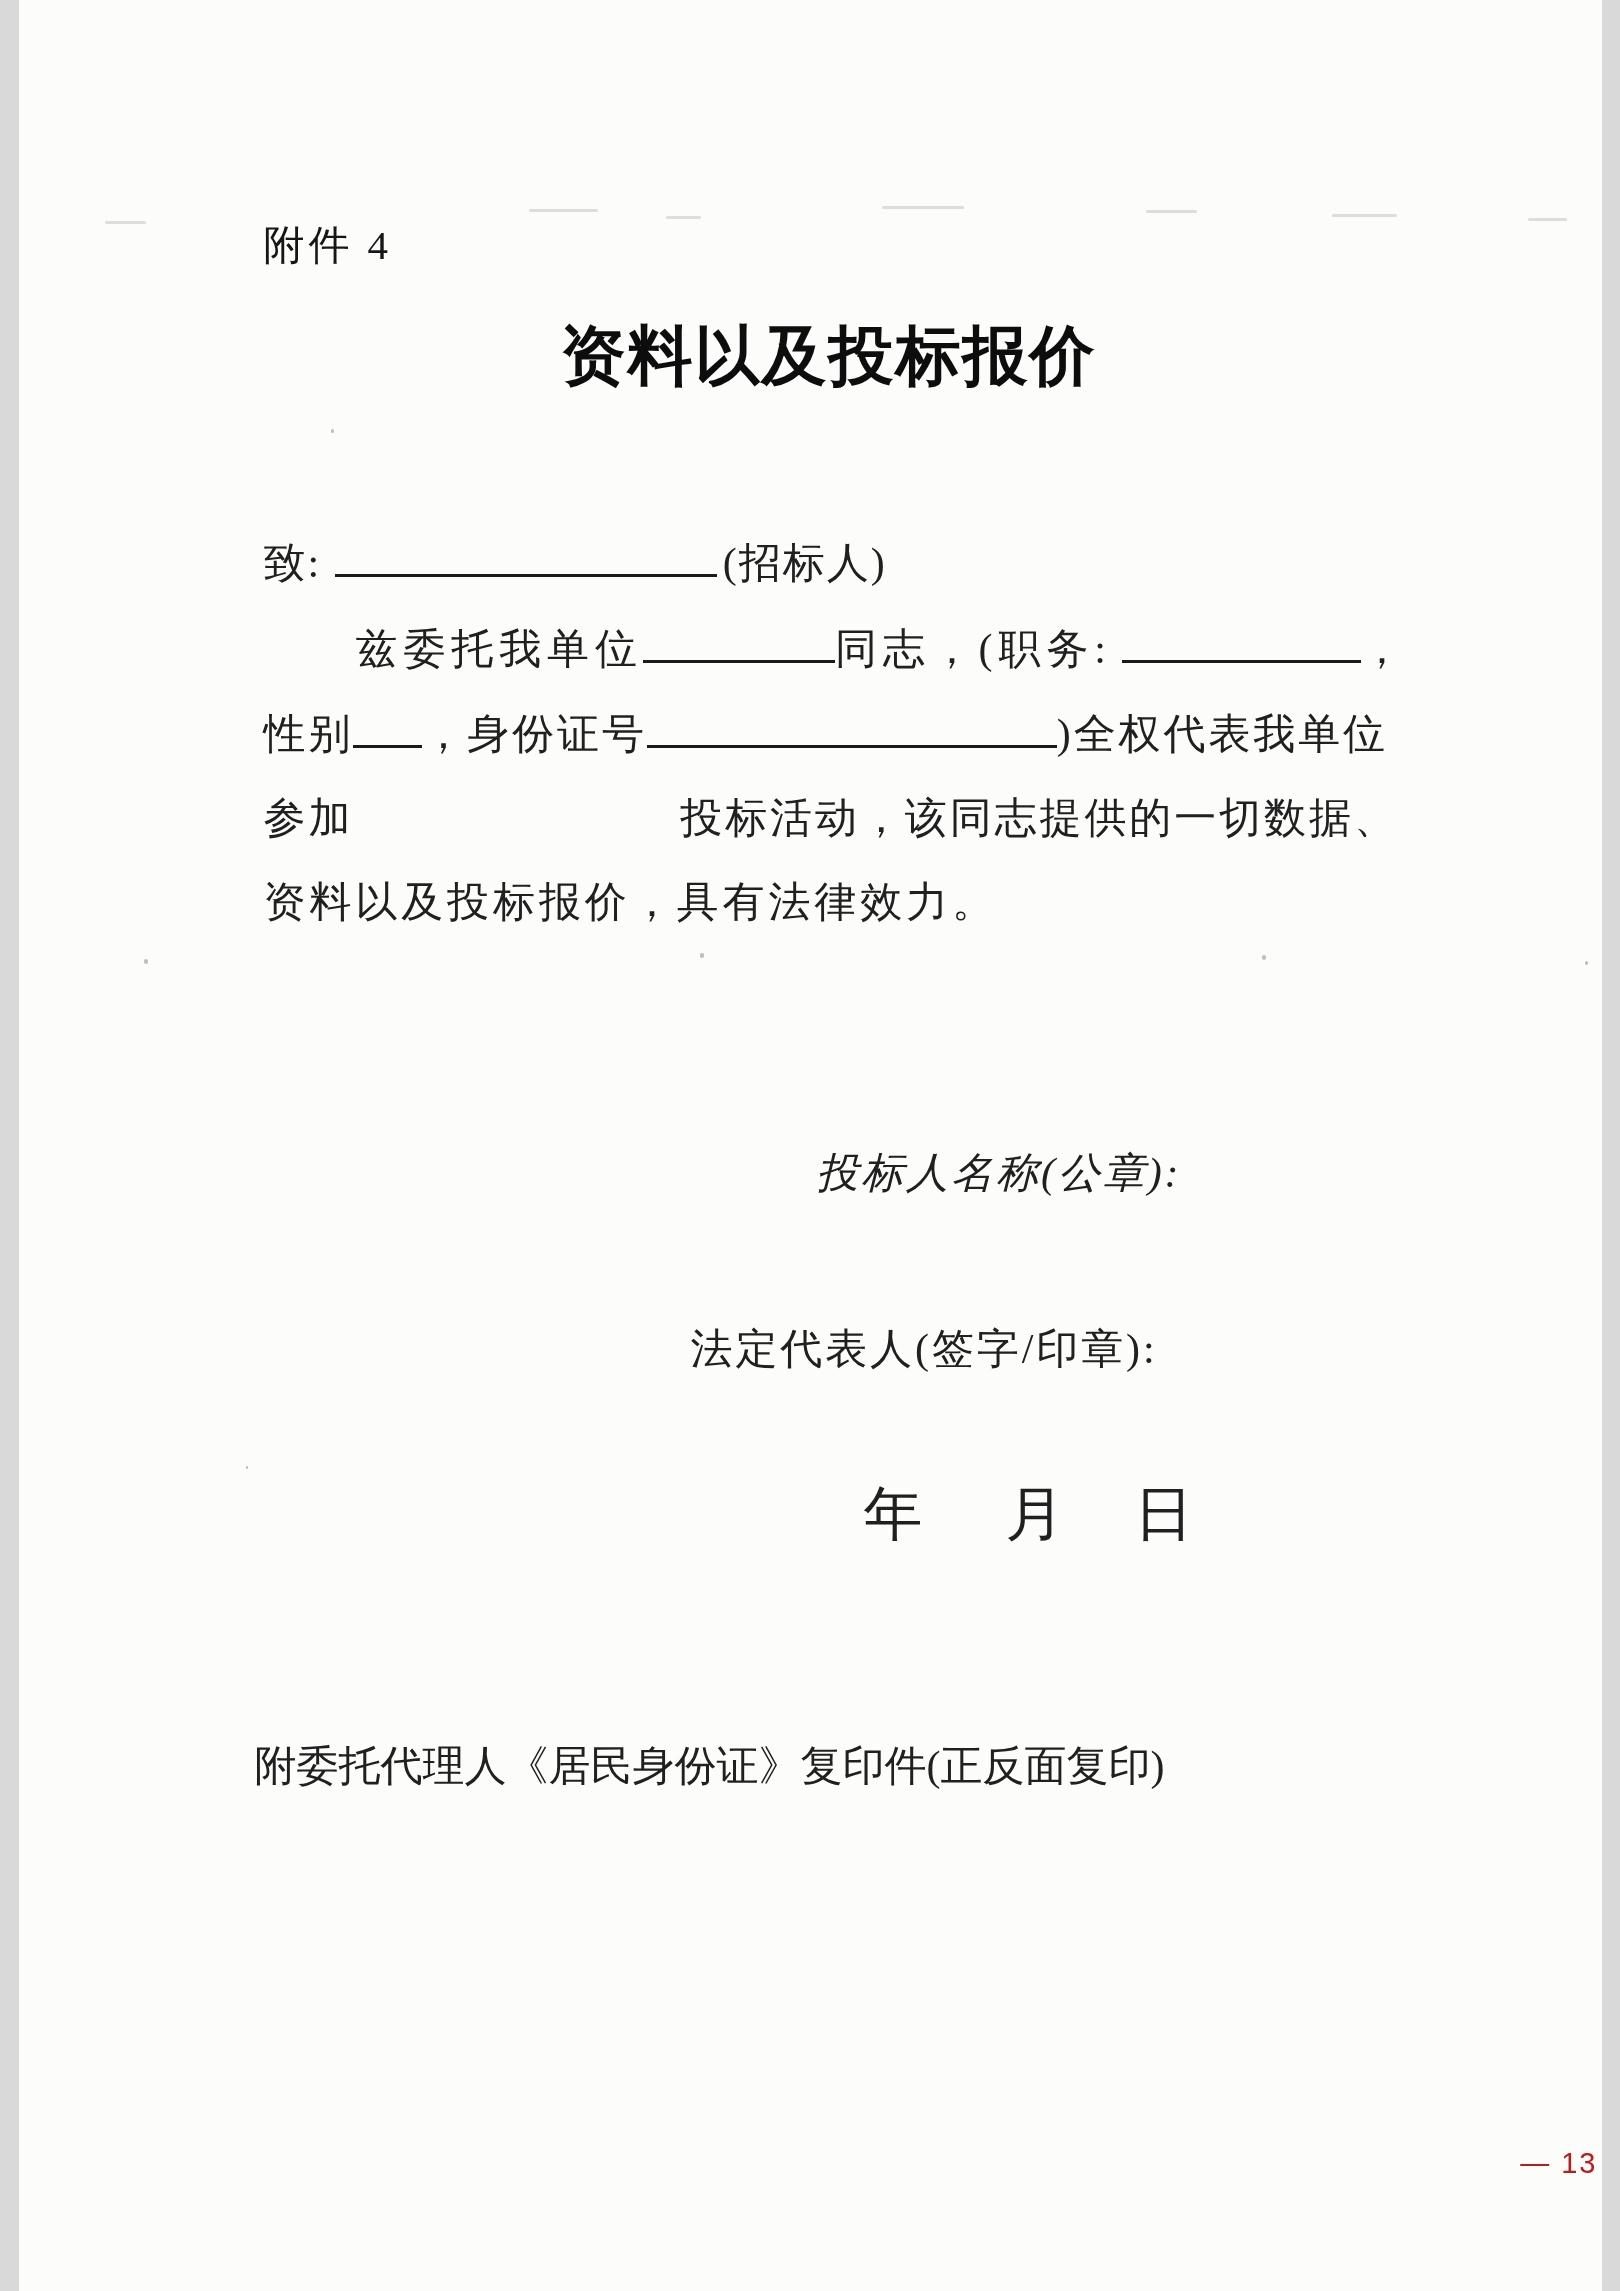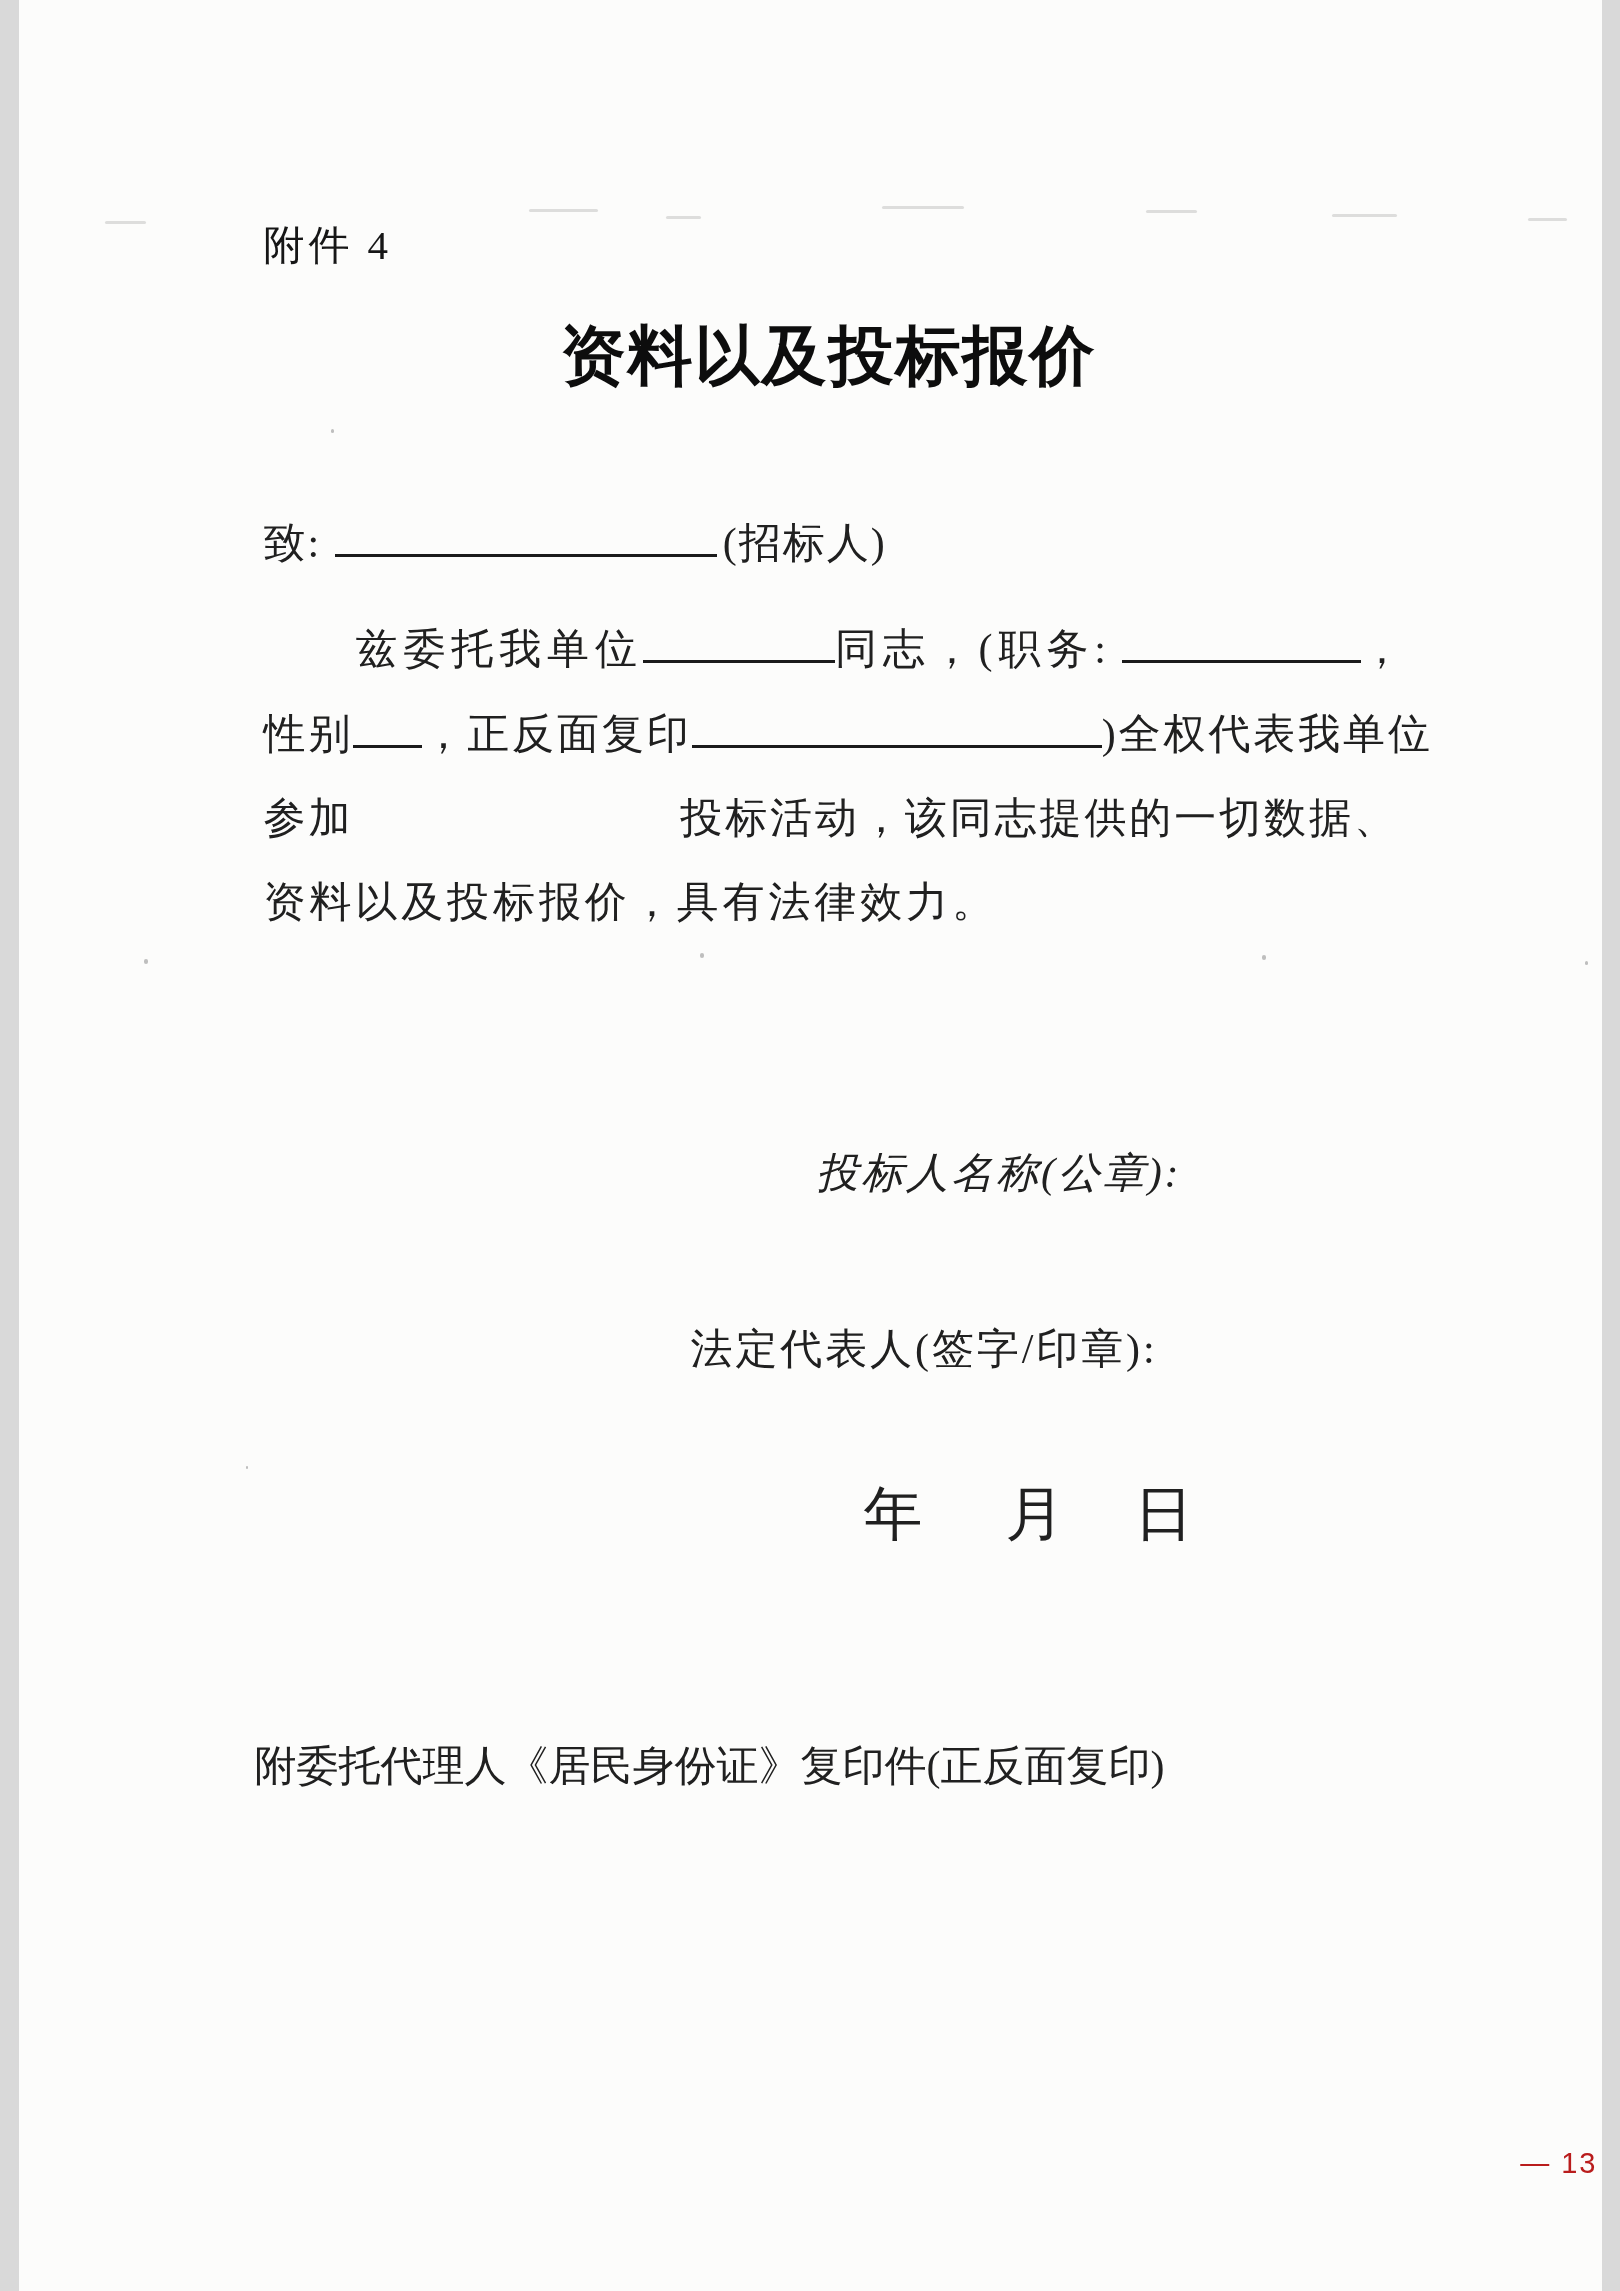--- a/index.html
+++ b/index.html
@@ -18,21 +18,21 @@
   }
   .doc-title {
     position:absolute; left:0; top:312px; width:1620px;
     margin:0; text-align:center;
     font-size:65px; font-weight:bold; letter-spacing:2px; color:#0d0d0d;
   }
   .body-line {
     position:absolute; left:245px;
     font-size:42px; white-space:nowrap; color:#202020;
   }
-  .l1 { top:514px; letter-spacing:2px; }
+  .l1 { top:534px; letter-spacing:2px; }
   .l2 { top:620px; left:337px; letter-spacing:5.9px; }
   .l3 { top:705px; letter-spacing:2.9px; }
   .l4 { top:790px; letter-spacing:2.9px; }
   .l5 { top:874px; letter-spacing:3.9px; }
   .blank {
     display:inline-block;
     height:0.95em;
     border-bottom:3.9px solid #1b1b1b;
     vertical-align:baseline;
   }
@@ -89,21 +89,21 @@
 
   <div class="body-line l1">
     <span>致:</span><span class="blank b-recipient"></span><span>(招标人)</span>
   </div>
 
   <div class="body-line l2">
     <span>兹委托我单位</span><span class="blank b-name"></span><span>同志，(职务:</span><span class="blank b-position"></span><span>，</span>
   </div>
 
   <div class="body-line l3">
-    <span>性别</span><span class="blank b-gender"></span><span>，正反面复印</span><span class="blank b-idnum"></span><span>)全权代表我单位</span>
+    <span>性别</span><span class="blank b-gender"></span><span>，身份证号</span><span class="blank b-idnum"></span><span>)全权代表我单位</span>
   </div>
 
   <div class="body-line l4">
     <span>参加</span><span class="gap-project"></span><span>投标活动，该同志提供的一切数据、</span>
   </div>
 
   <div class="body-line l5">
     <span>资料以及投标报价，具有法律效力。</span>
   </div>
 

